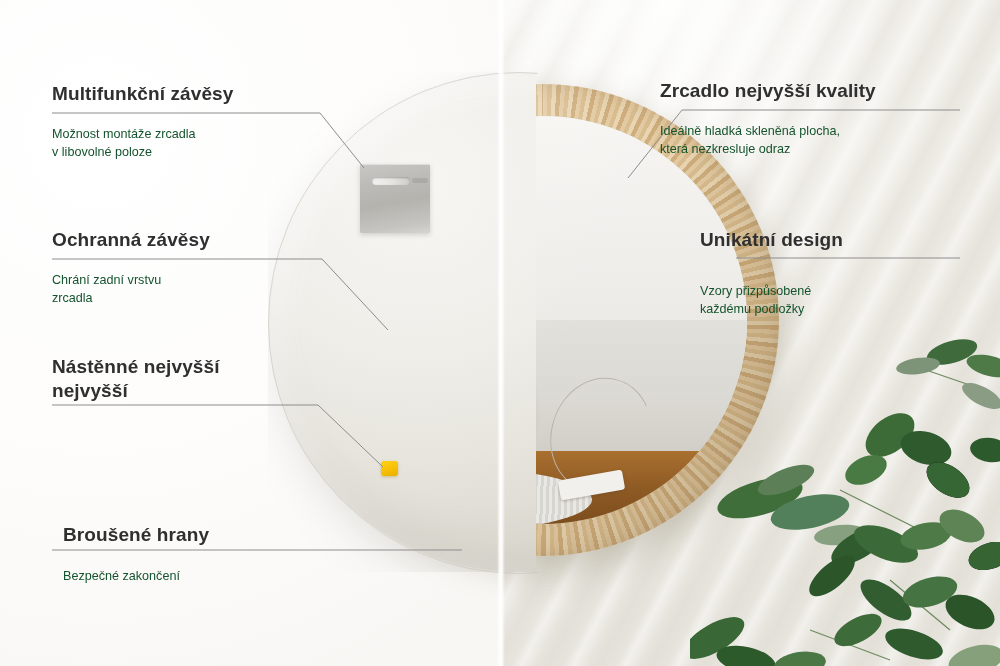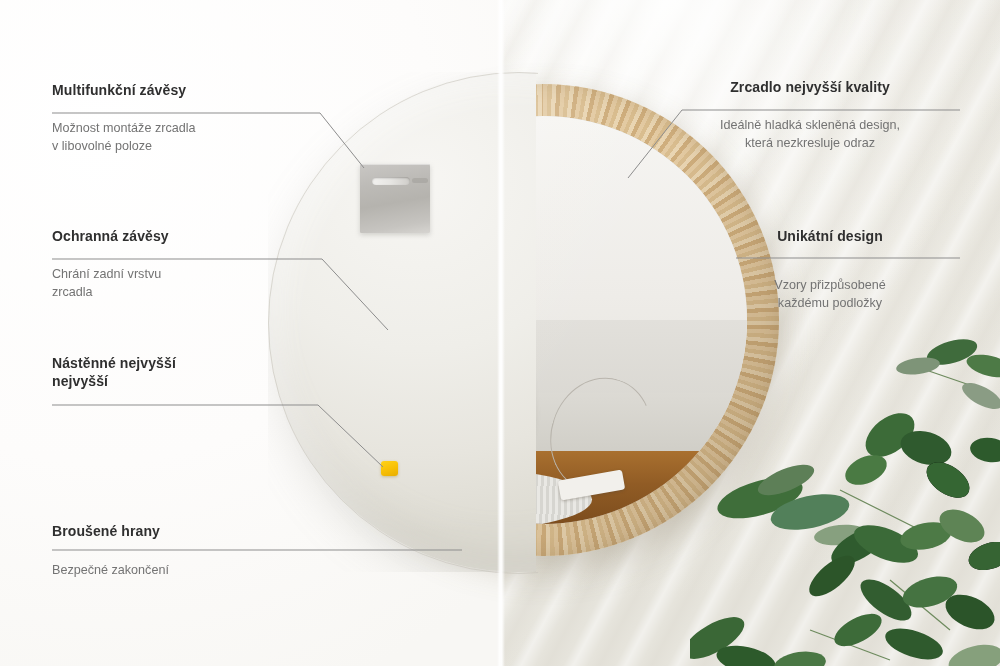--- a/index.html
+++ b/index.html
@@ -177,27 +177,27 @@
     background:linear-gradient(128deg, rgba(255,255,255,.34) 0%, rgba(255,255,255,.05) 38%, rgba(255,255,255,0) 62%);
     pointer-events:none;
   }
 
   
   .foliage{position:absolute;left:690px;top:330px;width:320px;height:340px;}
 
   
   .callout{position:absolute;}
   .callout h3{
-    margin:0;font-size:14px;font-weight:bold;color:#2f2f2f;letter-spacing:.1px;line-height:1.25;
+    margin:0;font-size:19px;font-weight:bold;color:#2f2f2f;letter-spacing:.1px;line-height:1.25;
   }
   .callout p{
-    margin:0;font-size:12.6px;color:#737373;line-height:1.45;font-weight:normal;
+    margin:0;font-size:12.6px;color:#14532d;line-height:1.45;font-weight:normal;
   }
   .co-left h3,.co-left p{text-align:left;}
-  .co-right h3,.co-right p{text-align:center;}
+  .co-right h3,.co-right p{text-align:left;}
 
   .lead{position:absolute;overflow:visible;}
   .lead line{stroke:#8d8d8d;stroke-width:1;}
 </style>
 </head>
 <body>
 
 <div id="stage">
 
   <div class="left-bg"></div>
@@ -324,31 +324,31 @@
     </p>
   </div>
 
   <div class="callout co-left" style="left:52px;top:355px;width:280px;">
     <h3>
       <span>Nástěnné nejvyšší</span><br>
       <span>nejvyšší</span>
     </h3>
   </div>
 
-  <div class="callout co-left" style="left:52px;top:523px;width:280px;">
+  <div class="callout co-left" style="left:63px;top:523px;width:280px;">
     <h3>Broušené hrany</h3>
     <p style="margin-top:20px;">
       <span>Bezpečné zakončení</span>
     </p>
   </div>
 
   <div class="callout co-right" style="left:660px;top:79px;width:300px;">
     <h3>Zrcadlo nejvyšší kvality</h3>
     <p style="margin-top:19px;">
-      <span>Ideálně hladká skleněná design,</span><br>
+      <span>Ideálně hladká skleněná plocha,</span><br>
       <span>která nezkresluje odraz</span>
     </p>
   </div>
 
   <div class="callout co-right" style="left:700px;top:228px;width:260px;">
     <h3>Unikátní design</h3>
     <p style="margin-top:30px;">
       <span>Vzory přizpůsobené</span><br>
       <span>každému podložky</span>
     </p>

